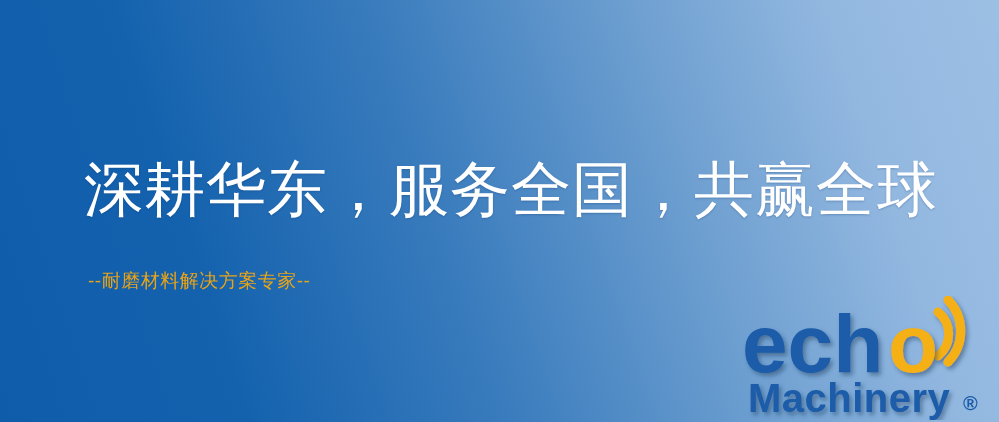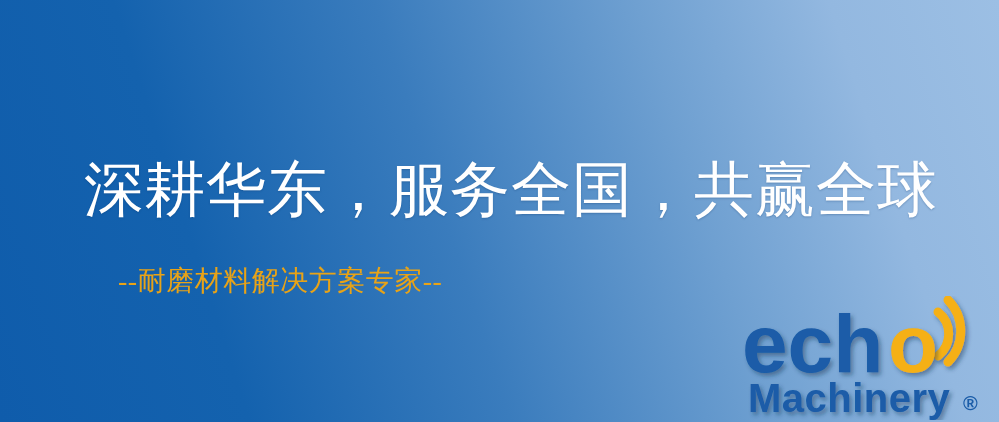--- a/index.html
+++ b/index.html
@@ -35,27 +35,26 @@
     color: #ffffff;
     white-space: nowrap;
     text-shadow: 0 1px 2px rgba(10,50,100,0.28);
   }
 
   
   #subtitle {
     position: absolute;
     left: 88px;
     top: 266px;
-    font-family: Liberation Serif, serif;
-    font-size: 28px;
+    font-family: Liberation Sans, sans-serif;
+    font-size: 19px;
     line-height: 30px;
     letter-spacing: 0.5px;
     color: #e8a317;
     white-space: nowrap;
-    margin-left: 30px;
   }
 
   
   #logo {
     position: absolute;
     left: 742px;
     top: 296px;
     width: 252px;
     height: 124px;
   }

